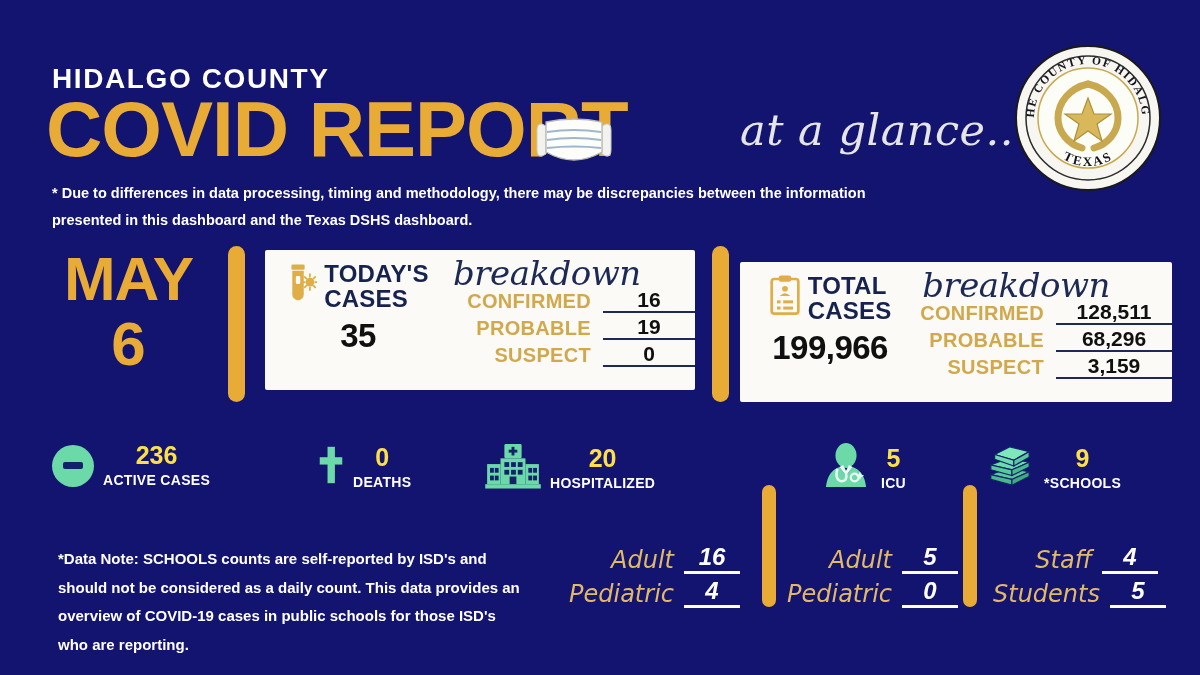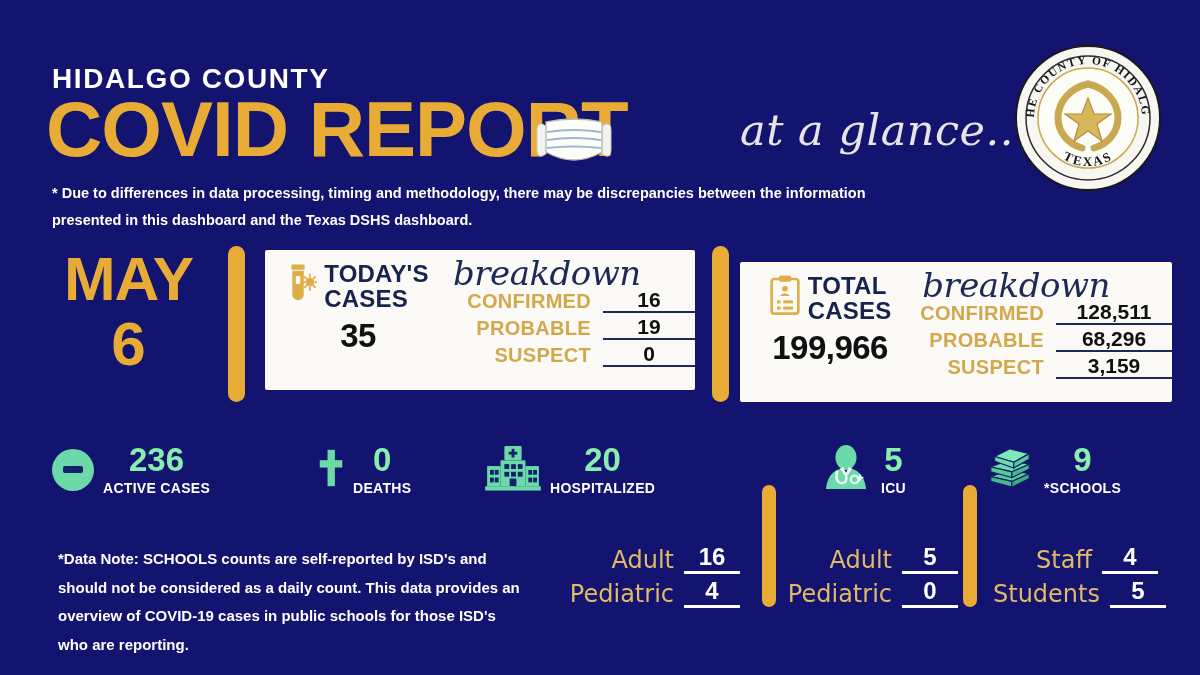--- a/index.html
+++ b/index.html
@@ -97,42 +97,42 @@
     color:#101010; font-size:21px; font-weight:bold; line-height:1.1;
     display:block;
   }
   .card-total .bd-value-box { min-width:116px; }
   .card-total .bd-label { font-size:20px; }
 
   
   .stat { position:absolute; display:flex; align-items:center; gap:9px; }
   .stat-text { display:flex; flex-direction:column; align-items:center; }
   .stat-num {
-    font-size:33px; font-weight:bold; color:#86efac; line-height:1;
+    font-size:25px; font-weight:bold; color:#fde047; line-height:1;
   }
   .stat-label {
     font-size:14px; font-weight:bold; color:#ffffff; letter-spacing:0.3px;
     margin-top:4px;
   }
   .stat-active { left:52px; top:443px; }
   .stat-deaths { left:318px; top:443px; }
   .stat-hosp  { left:485px; top:443px; }
   .stat-icu   { left:820px; top:443px; }
   .stat-schools { left:985px; top:443px; }
 
   .icon-circle {
     width:42px; height:42px; border-radius:50%; background:#6cd9a8;
     display:flex; align-items:center; justify-content:center;
   }
   .icon-circle .minus {
     width:20px; height:7px; background:#13206a; border-radius:2px;
   }
 
   
-  .sub { position:absolute; }
+  .sub { position:absolute;font-style:italic; }
   .sub-row { display:flex; align-items:flex-end; gap:10px; height:34px; }
   .sub-label {
     color:#e2b965; font-size:24px; font-weight:normal;
     font-family:"DejaVu Sans", sans-serif;
   }
   .sub-value-box {
     border-bottom:3px solid #ffffff; min-width:56px; text-align:center;
   }
   .sub-value {
     color:#ffffff; font-size:24px; font-weight:bold; line-height:1.15;

